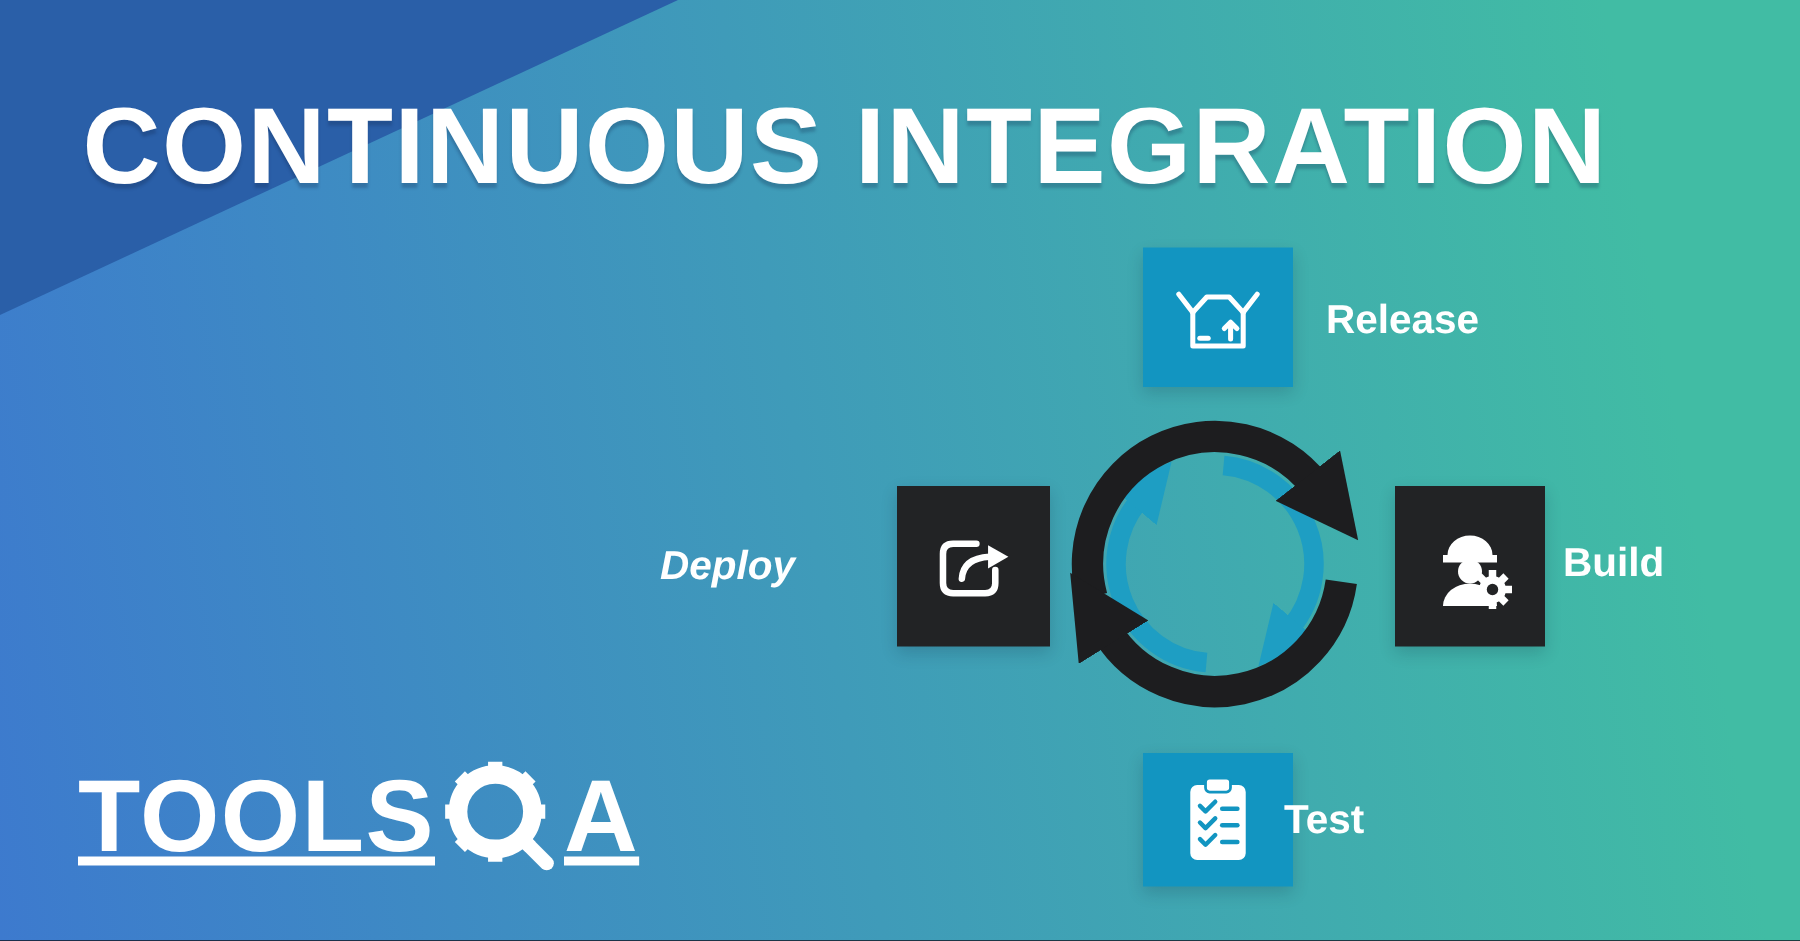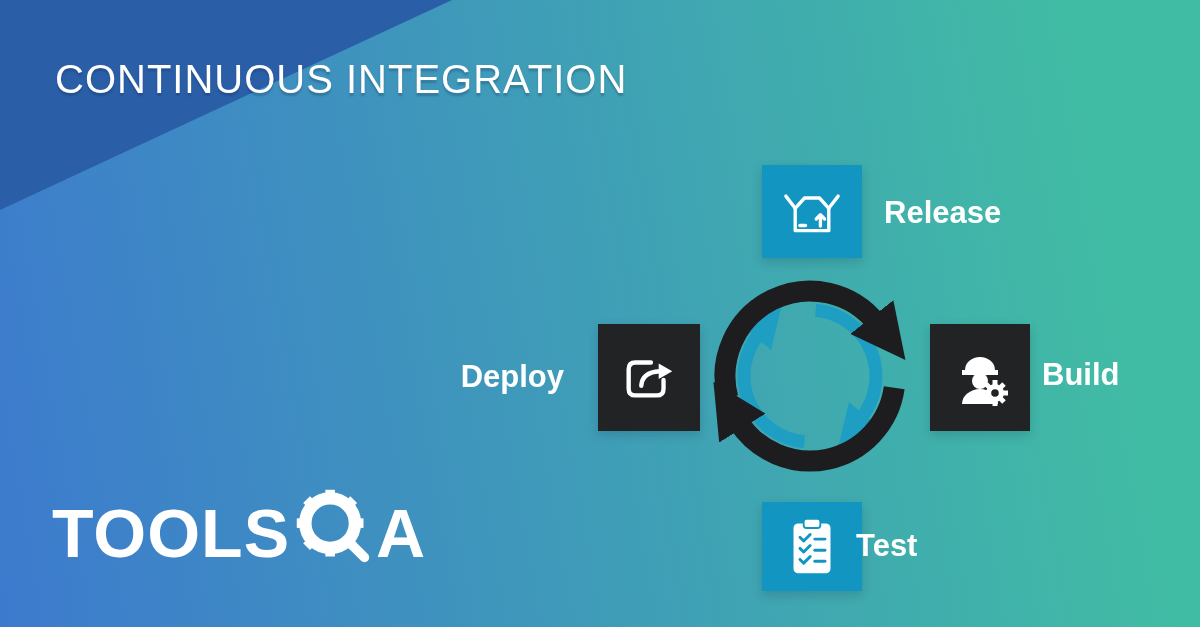--- a/index.html
+++ b/index.html
@@ -8,46 +8,46 @@
     font-family:"Liberation Sans","DejaVu Sans",sans-serif;
     background:linear-gradient(80deg,var(--bg-left,#3d7ace) 0%,var(--bg-right,#41bca4) 90%);
   }
   .corner-triangle{
     position:absolute;left:0;top:0;width:452px;height:210px;
     background:var(--corner-triangle,#2a5fa8);
     clip-path:polygon(0 0,100% 0,0 100%);
   }
   .title{
     position:absolute;left:55px;top:57px;
-    font-size:40px;font-weight:400;letter-spacing:1px;color:var(--text,#fff);
+    font-size:72px;font-weight:700;letter-spacing:1px;color:var(--text,#fff);
     text-shadow:0 3px 2px rgba(15,35,70,.25);
     white-space:nowrap;
   }
   .node{
     position:absolute;display:flex;align-items:center;justify-content:center;
     box-shadow:0 4px 10px rgba(10,30,50,.18);
   }
   .node.teal{background:var(--teal-box,#1295c1);}
   .node.dark{background:var(--dark-box,#222325);}
   .node-release{left:762px;top:165px;width:100px;height:93px;}
   .node-build  {left:930px;top:324px;width:100px;height:107px;}
   .node-test   {left:762px;top:502px;width:100px;height:89px;}
   .node-deploy {left:598px;top:324px;width:102px;height:107px;}
   .node-label{
-    position:absolute;font-size:31px;font-weight:bold;color:var(--text,#fff);
+    position:absolute;font-size:27px;font-weight:bold;color:var(--text,#fff);
     line-height:32px;white-space:nowrap;
   }
   .label-release{left:884px;top:197px;}
   .label-build  {left:1042px;top:359px;}
   .label-test   {left:856px;top:530px;}
-  .label-deploy {left:416px;top:361px;width:148px;text-align:right;}
+  .label-deploy {left:440px;top:361px;width:148px;font-style:italic;}
   .cycle-arrows{position:absolute;left:662px;top:238px;}
   .logo{
-    position:absolute;left:52px;top:485px;height:96px;
-    display:flex;color:var(--text,#fff);
+    position:absolute;left:52px;top:496px;height:96px;
+    display:flex;align-items:center;color:var(--text,#fff);text-decoration:underline;
   }
   .logo-text{font-size:68px;font-weight:800;letter-spacing:1px;line-height:96px;}
   .logo-gear{margin:0 2px;}
 </style>
 </head>
 <body>
 
 <div class="canvas">
 
   <div class="corner-triangle"></div>

